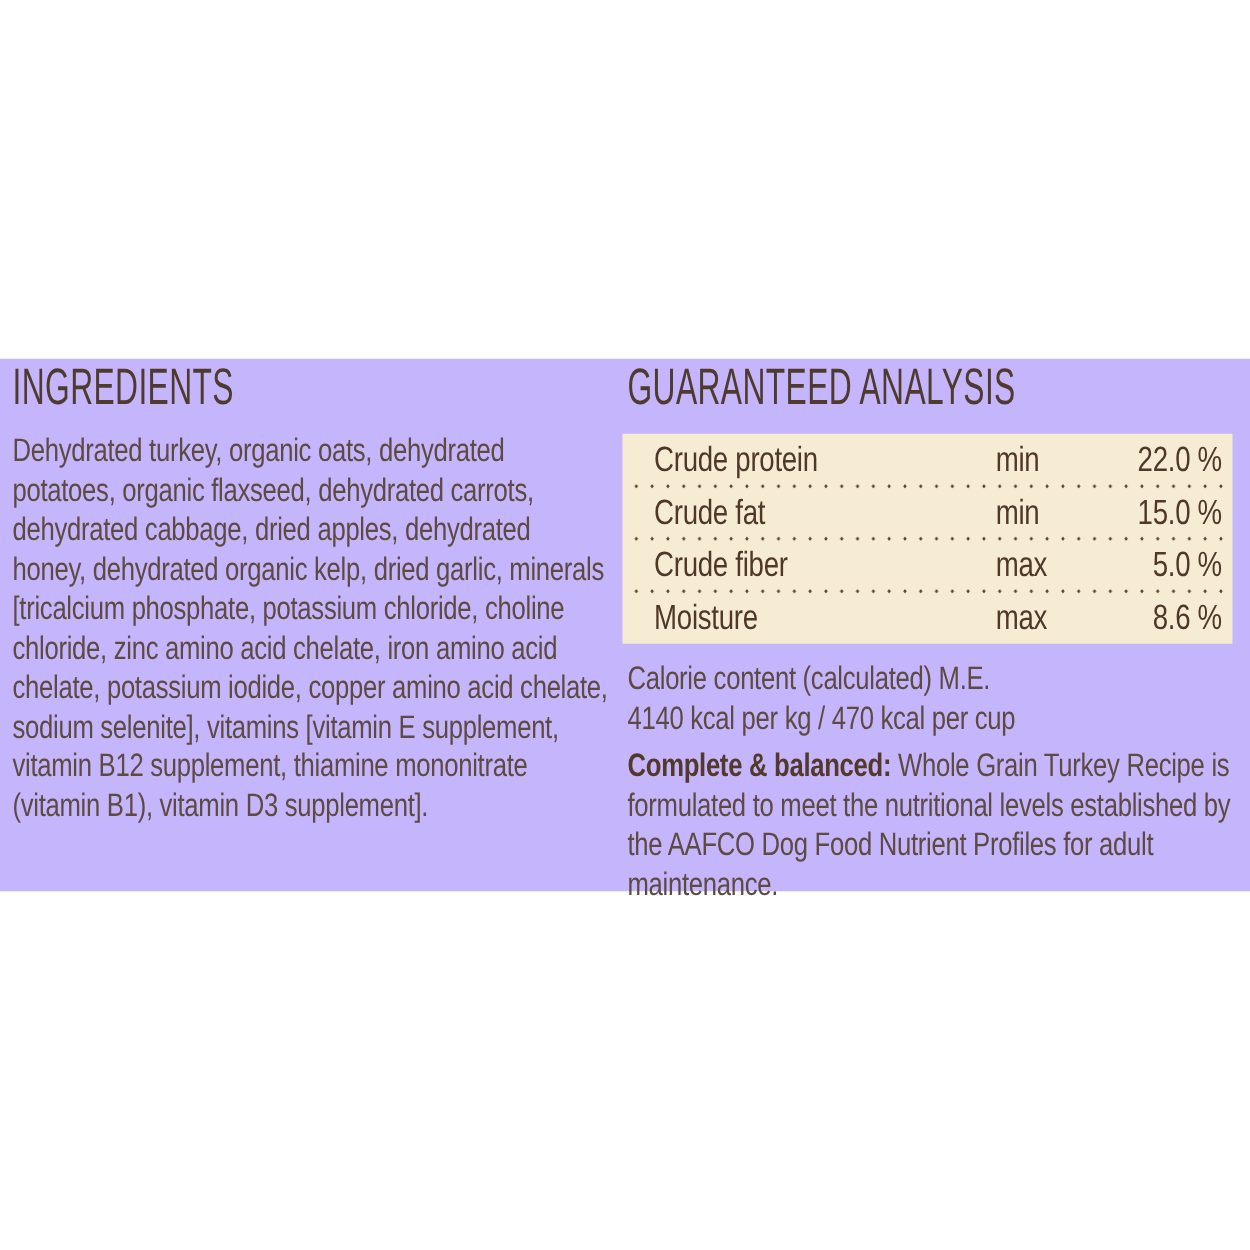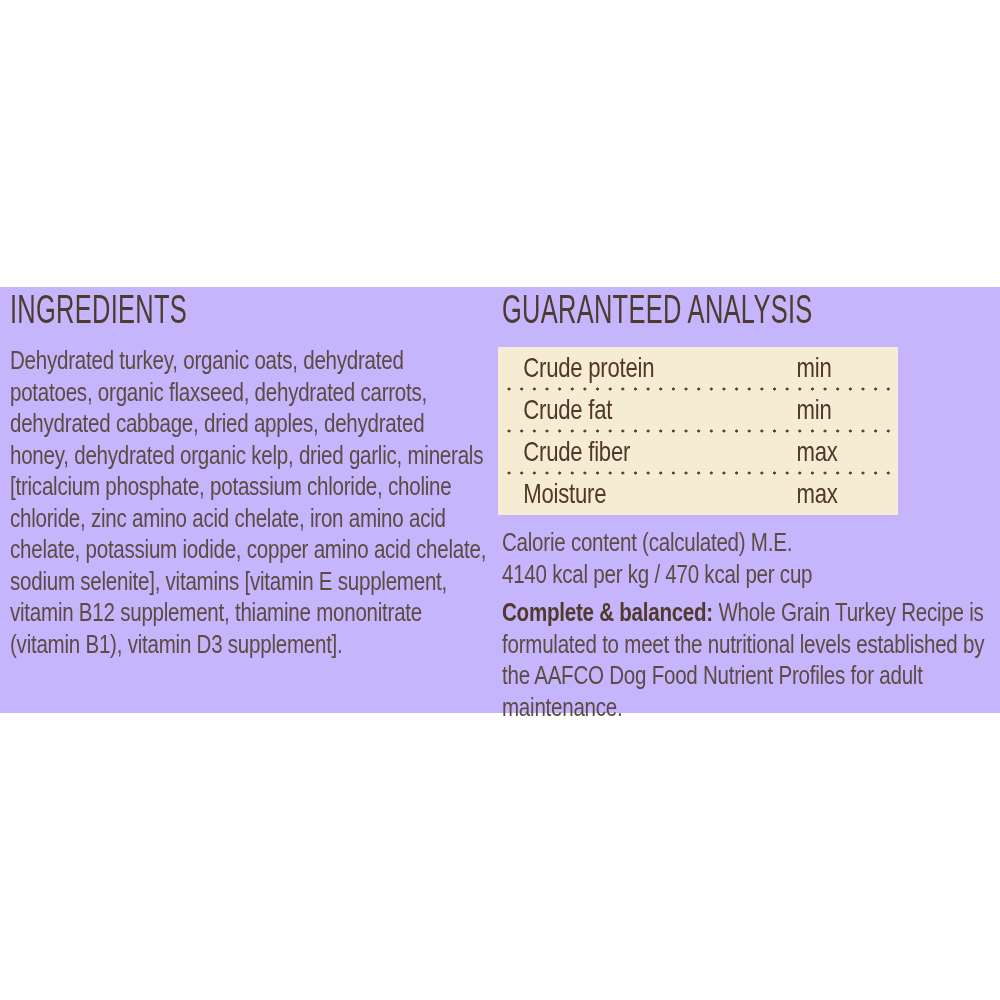--- a/index.html
+++ b/index.html
@@ -62,21 +62,21 @@
     margin: 0;
     font-size: 26px;
     line-height: 31.5px;
     letter-spacing: -0.3px;
     color: #5d4a41;
   }
   .ingredients-body { margin-top: 15px; }
   
   .ga-table {
     margin-top: 17px;
-    width: 400px;
+    width: 488px;
     background: #f6ebd3;
     padding: 2px 0;
     overflow: hidden;
   }
   .ga-inner {
     width: 618px;
     transform: scaleX(0.79);
     transform-origin: 0 0;
   }
   .ga-row {

